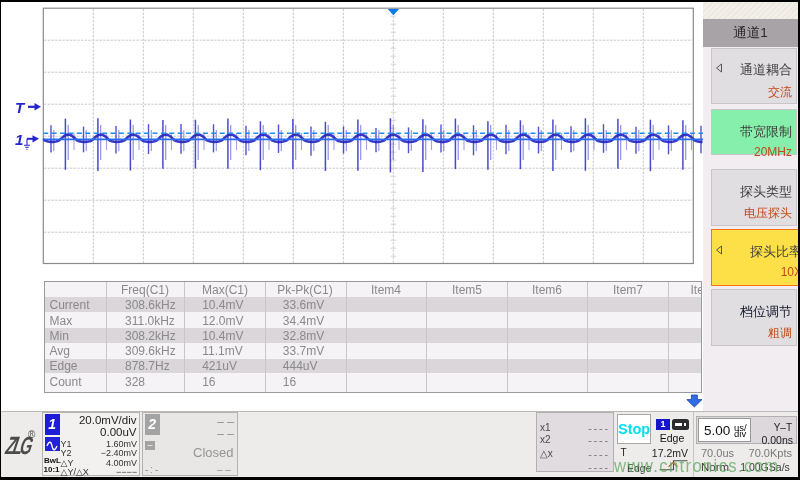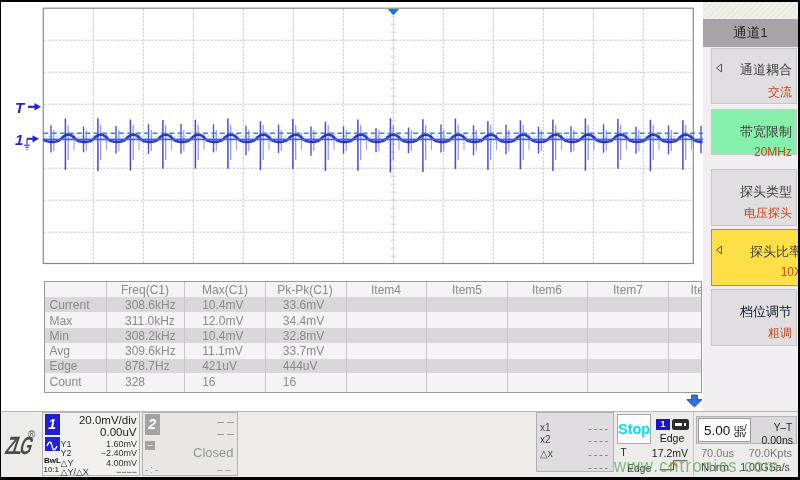--- a/index.html
+++ b/index.html
@@ -223,21 +223,21 @@
 </div>
 <div style="position:absolute;left:0;top:410.5px;width:800px;height:66px;background:#edecea;border-top:1px solid #bbb8b6;box-sizing:border-box;font-size:12px;color:#222">
 <div style="position:absolute;left:4px;top:21.5px;font-family:'Liberation Sans',sans-serif;font-weight:bold;font-style:italic;font-size:25px;letter-spacing:-4px;color:#4b4b49;transform:skewX(-12deg) scaleX(0.62);transform-origin:left bottom;line-height:1">ZLG</div>
 <div style="position:absolute;left:28px;top:17px;font-size:10px;color:#4b4b49">®</div>
 <div style="position:absolute;left:42px;top:0.5px;width:98px;height:64px;background:#f2f1ef;border:1px solid #b5b2b0;box-sizing:border-box">
 <div style="position:absolute;left:2px;top:0.5px;width:14.5px;height:21.5px;background:#1d1dd6;color:#fff;font-weight:bold;font-style:italic;font-size:14px;text-align:center;line-height:21px">1</div>
 <div style="position:absolute;left:2px;top:23.5px;width:14.5px;height:14px;background:#2222d8"><svg width="14" height="14">
           <path d="M2 9c2-5 4-5 5 0s3 5 5 0" stroke="#fff" stroke-width="1.3" fill="none"></path>
         </svg></div>
 <div style="position:absolute;left:1px;top:43px;font-size:8px;font-weight:bold;color:#111">BwL</div>
-<div style="position:absolute;left:0.5px;top:51.5px;font-size:8px;font-weight:normal;color:#111">10:1</div>
+<div style="position:absolute;left:0.5px;top:51.5px;font-size:8px;font-weight:bold;color:#111">10:1</div>
 <div style="position:absolute;right:2.5px;top:1px;font-size:11.5px;white-space:nowrap">20.0mV/div</div>
 <div style="position:absolute;right:2.5px;top:13px;font-size:11.5px;white-space:nowrap">0.00uV</div>
 <div style="position:absolute;left:17.5px;top:26.0px;font-size:9px;color:#333">Y1</div>
 <div style="position:absolute;right:2px;top:26.0px;font-size:9px;color:#333">1.60mV</div>
 <div style="position:absolute;left:17.5px;top:35.3px;font-size:9px;color:#333">Y2</div>
 <div style="position:absolute;right:2px;top:35.3px;font-size:9px;color:#333">−2.40mV</div>
 <div style="position:absolute;left:17.5px;top:44.6px;font-size:9px;color:#333">△Y</div>
 <div style="position:absolute;right:2px;top:44.6px;font-size:9px;color:#333">4.00mV</div>
 <div style="position:absolute;left:17.5px;top:53.900000000000006px;font-size:9px;color:#333">△Y/△X</div>
 <div style="position:absolute;right:2px;top:53.900000000000006px;font-size:9px;color:#333">−−−−</div>

